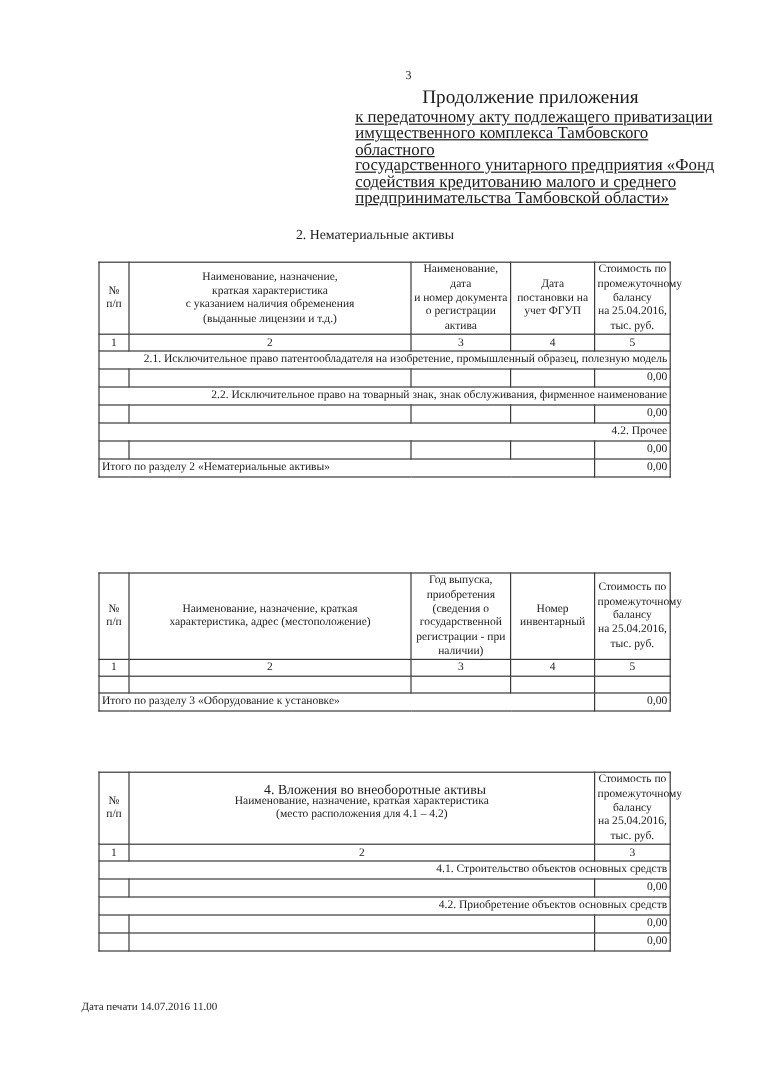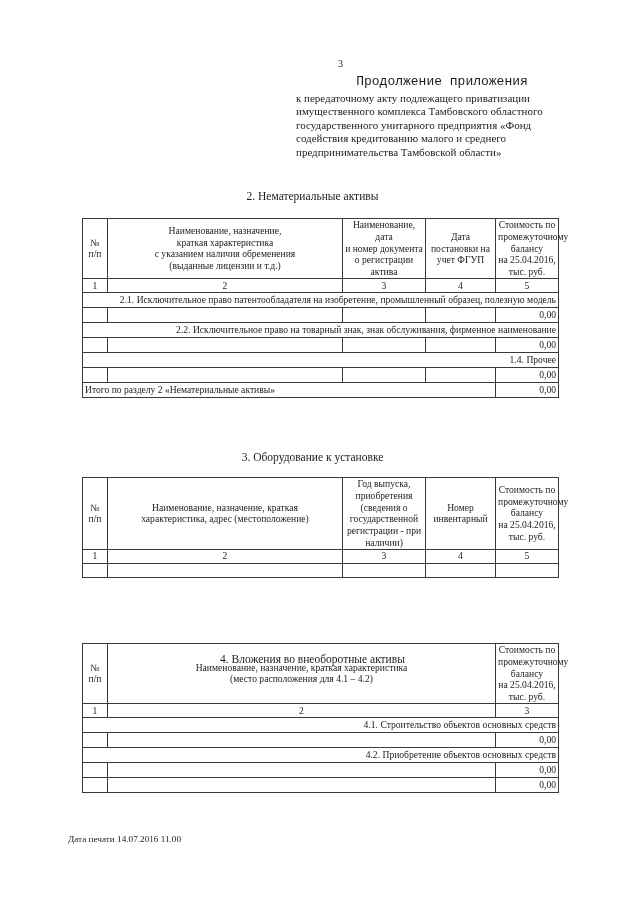--- a/index.html
+++ b/index.html
@@ -32,33 +32,33 @@
     font-size: 10px;
     line-height: 12px;
   }
   .header-block {
     position: absolute;
     left: 296px;
     top: 74px;
     width: 300px;
   }
   .doc-title {
-    font-size: 13px;
+    font-size: 16px;
     line-height: 16px;
     text-align: center;
     margin: 0 0 2px 0;
     padding-right: 8px;
-    font-family: Liberation Mono, monospace;
   }
   .doc-subtitle {
-    font-size: 11px;
+    font-size: 14px;
     line-height: 13.4px;
     margin: 0;
     text-align: left;
     white-space: pre-line;
+    text-decoration: underline;
   }
 
   
   .section-title {
     position: absolute;
     width: 625px;
     text-align: center;
     font-size: 11.5px;
     line-height: 14px;
   }
@@ -199,38 +199,37 @@
       </tr>
       <tr class="value-row">
         <td></td>
         <td></td>
         <td></td>
         <td></td>
         <td class="val">0,00</td>
       </tr>
 
       <tr class="label-row">
-        <td colspan="5">1.4. Прочее</td>
+        <td colspan="5">4.2. Прочее</td>
       </tr>
       <tr class="value-row">
         <td></td>
         <td></td>
         <td></td>
         <td></td>
         <td class="val">0,00</td>
       </tr>
 
       <tr class="total-row">
         <td colspan="4">Итого по разделу 2 «Нематериальные активы»</td>
         <td class="val">0,00</td>
       </tr>
     </tbody>
   </table>
 
-  <div class="section-title" id="sec3-title">3. Оборудование к установке</div>
 
   <table class="doc-table" id="table3">
     <colgroup>
       <col style="width:25px">
       <col style="width:235px">
       <col style="width:83px">
       <col style="width:70px">
       <col style="width:63px">
     </colgroup>
     <tbody>
@@ -260,20 +259,24 @@
         <td>4</td>
         <td>5</td>
       </tr>
       <tr class="blank">
         <td></td>
         <td></td>
         <td></td>
         <td></td>
         <td class="val"></td>
       </tr>
+      <tr class="total-row">
+        <td colspan="4">Итого по разделу 3 «Оборудование к установке»</td>
+        <td class="val">0,00</td>
+      </tr>
     </tbody>
   </table>
 
   <div class="section-title" id="sec4-title">4. Вложения во внеоборотные активы</div>
 
   <table class="doc-table" id="table4">
     <colgroup>
       <col style="width:25px">
       <col style="width:388px">
       <col style="width:63px">

